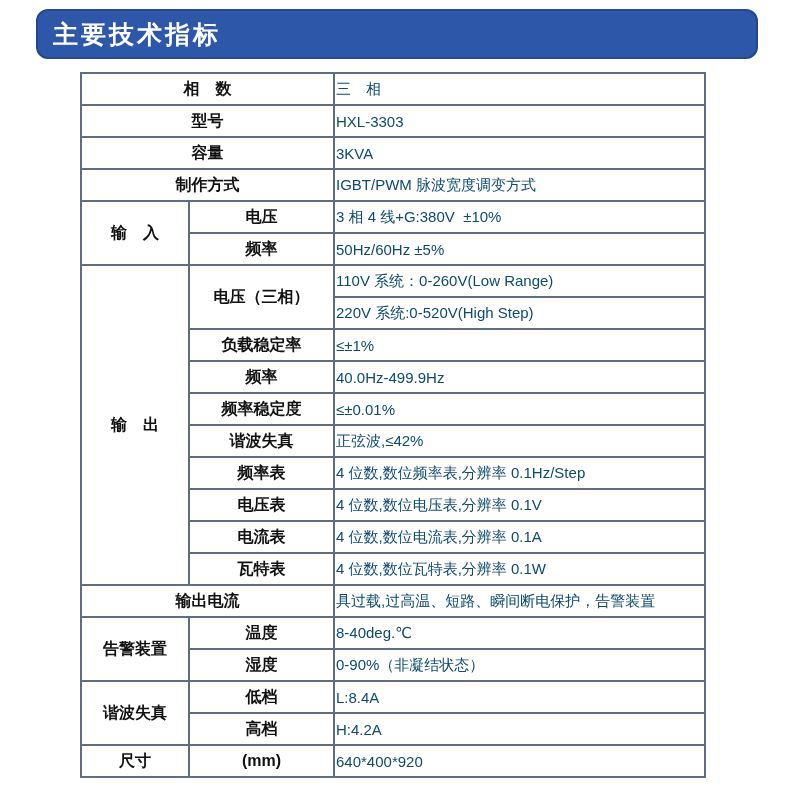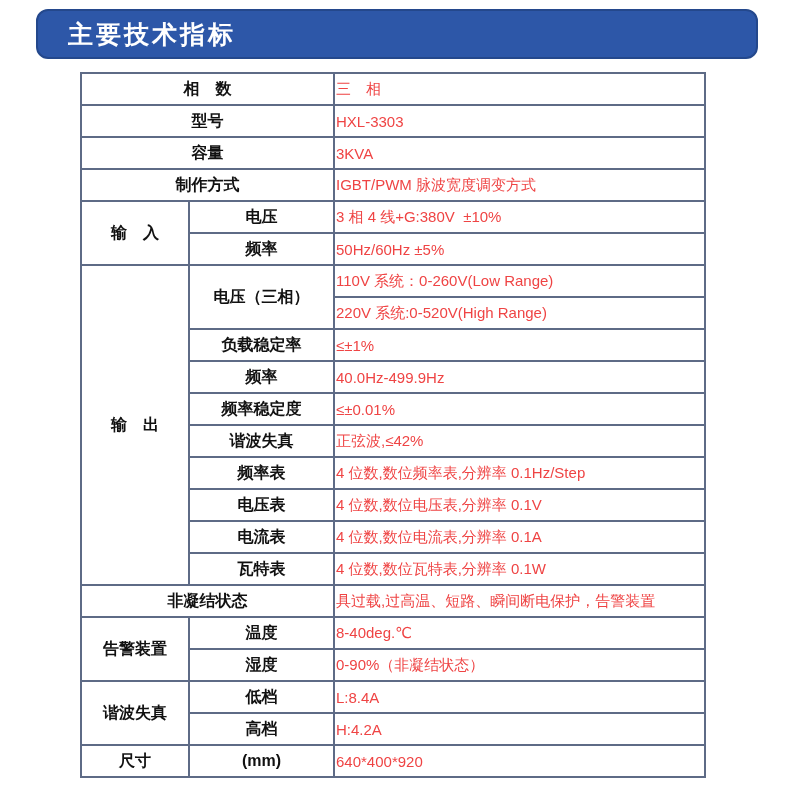--- a/index.html
+++ b/index.html
@@ -13,21 +13,21 @@
   .banner{
     position:absolute;
     left:36px;top:9px;
     width:722px;height:50px;
     box-sizing:border-box;
     background:#2d57a8;
     border:2px solid #24488c;
     border-radius:12px;
     display:flex;
     align-items:center;
-    padding-left:30px;
+    padding-left:15px;
   }
   .banner-title{
     color:#ffffff;
     font-size:25px;
     font-weight:bold;
     letter-spacing:3px;
   }
   table.spec{
     position:absolute;
     left:80px;top:72px;
@@ -44,21 +44,21 @@
     white-space:nowrap;
   }
   td.lbl{
     font-weight:bold;
     text-align:center;
     font-size:16px;
     color:#111111;
   }
   td.val{
     font-size:15px;
-    color:#ef4444;
+    color:#0c4a6e;
     text-align:left;
     padding-left:12px;
   }
 </style>
 </head>
 <body>
 
 <div class="banner">
   <span class="banner-title">主要技术指标</span>
 </div>
@@ -96,21 +96,21 @@
       <td class="lbl">频率</td>
       <td class="val">50Hz/60Hz ±5%</td>
     </tr>
 
     <tr>
       <td class="lbl" rowspan="10">输　出</td>
       <td class="lbl" rowspan="2">电压（三相）</td>
       <td class="val">110V 系统：0-260V(Low Range)</td>
     </tr>
     <tr>
-      <td class="val">220V 系统:0-520V(High Range)</td>
+      <td class="val">220V 系统:0-520V(High Step)</td>
     </tr>
     <tr>
       <td class="lbl">负载稳定率</td>
       <td class="val">≤±1%</td>
     </tr>
     <tr>
       <td class="lbl">频率</td>
       <td class="val">40.0Hz-499.9Hz</td>
     </tr>
     <tr>
@@ -132,21 +132,21 @@
     <tr>
       <td class="lbl">电流表</td>
       <td class="val">4 位数,数位电流表,分辨率 0.1A</td>
     </tr>
     <tr>
       <td class="lbl">瓦特表</td>
       <td class="val">4 位数,数位瓦特表,分辨率 0.1W</td>
     </tr>
 
     <tr>
-      <td class="lbl" colspan="2">非凝结状态</td>
+      <td class="lbl" colspan="2">输出电流</td>
       <td class="val">具过载,过高温、短路、瞬间断电保护，告警装置</td>
     </tr>
 
     <tr>
       <td class="lbl" rowspan="2">告警装置</td>
       <td class="lbl">温度</td>
       <td class="val">8-40deg.℃</td>
     </tr>
     <tr>
       <td class="lbl">湿度</td>

